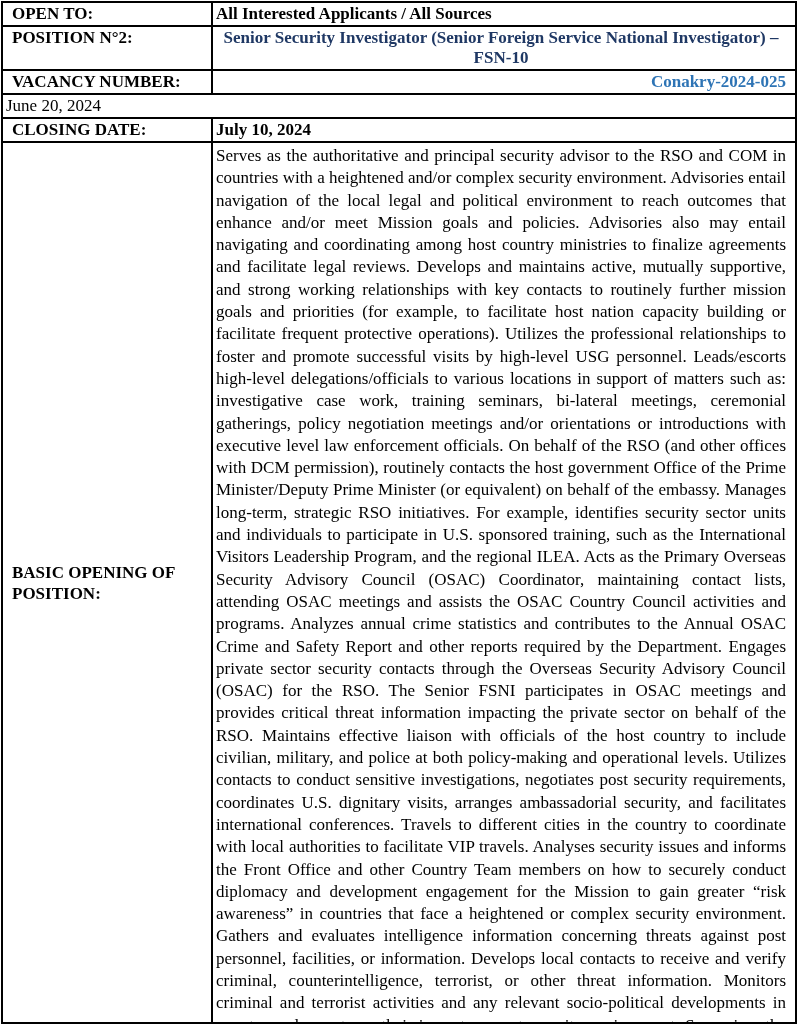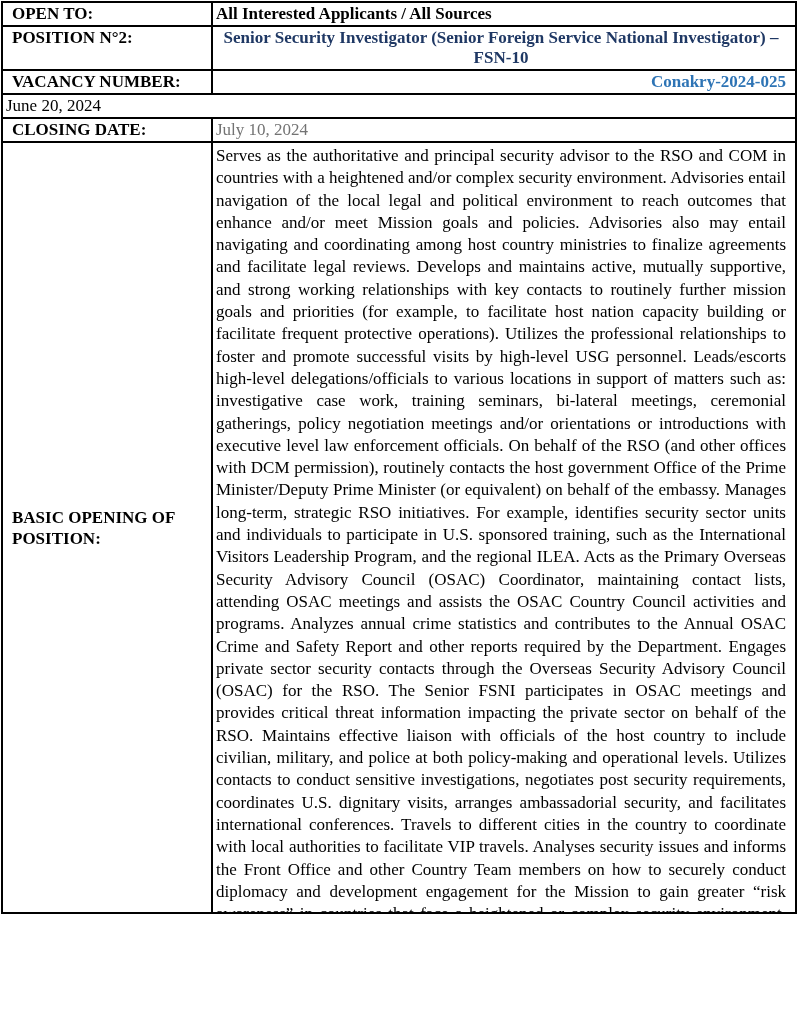--- a/index.html
+++ b/index.html
@@ -10,21 +10,21 @@
   body {
     width: 798px;
     height: 1024px;
     overflow: hidden;
     font-family: "Liberation Serif", serif;
     color: #000000;
   }
   .vacancy-table {
     box-sizing: border-box;
     width: 796px;
-    height: 913px;
+    height: 1023px;
     margin: 1px 2px 0 1px;
     border: 2px solid #000000;
     display: flex;
     flex-direction: column;
     background: #ffffff;
   }
   .row {
     display: flex;
     border-top: 2px solid #000000;
   }
@@ -45,21 +45,21 @@
     box-sizing: border-box;
     flex: 1 1 auto;
     padding: 1px 9px 1px 3px;
     font-size: 17px;
     line-height: 20px;
   }
   .row-open-to .cell-value { font-weight: bold; color: #000000; }
   .row-position .cell-value { font-weight: bold; color: #1F3864; text-align: center; }
   .row-vacancy .cell-value { font-weight: bold; color: #2E74B5; text-align: right; }
   .row-opening .cell-value { font-weight: normal; color: #000000; }
-  .row-closing .cell-value { font-weight: normal; color: #737373; }
+  .row-closing .cell-value { font-weight: bold; color: #000000; }
   .row-basic {
     flex: 1 1 auto;
     overflow: hidden;
   }
   .row-basic .cell-label {
     display: flex;
     align-items: center;
     line-height: 21px;
   }
   .row-basic .cell-value {

